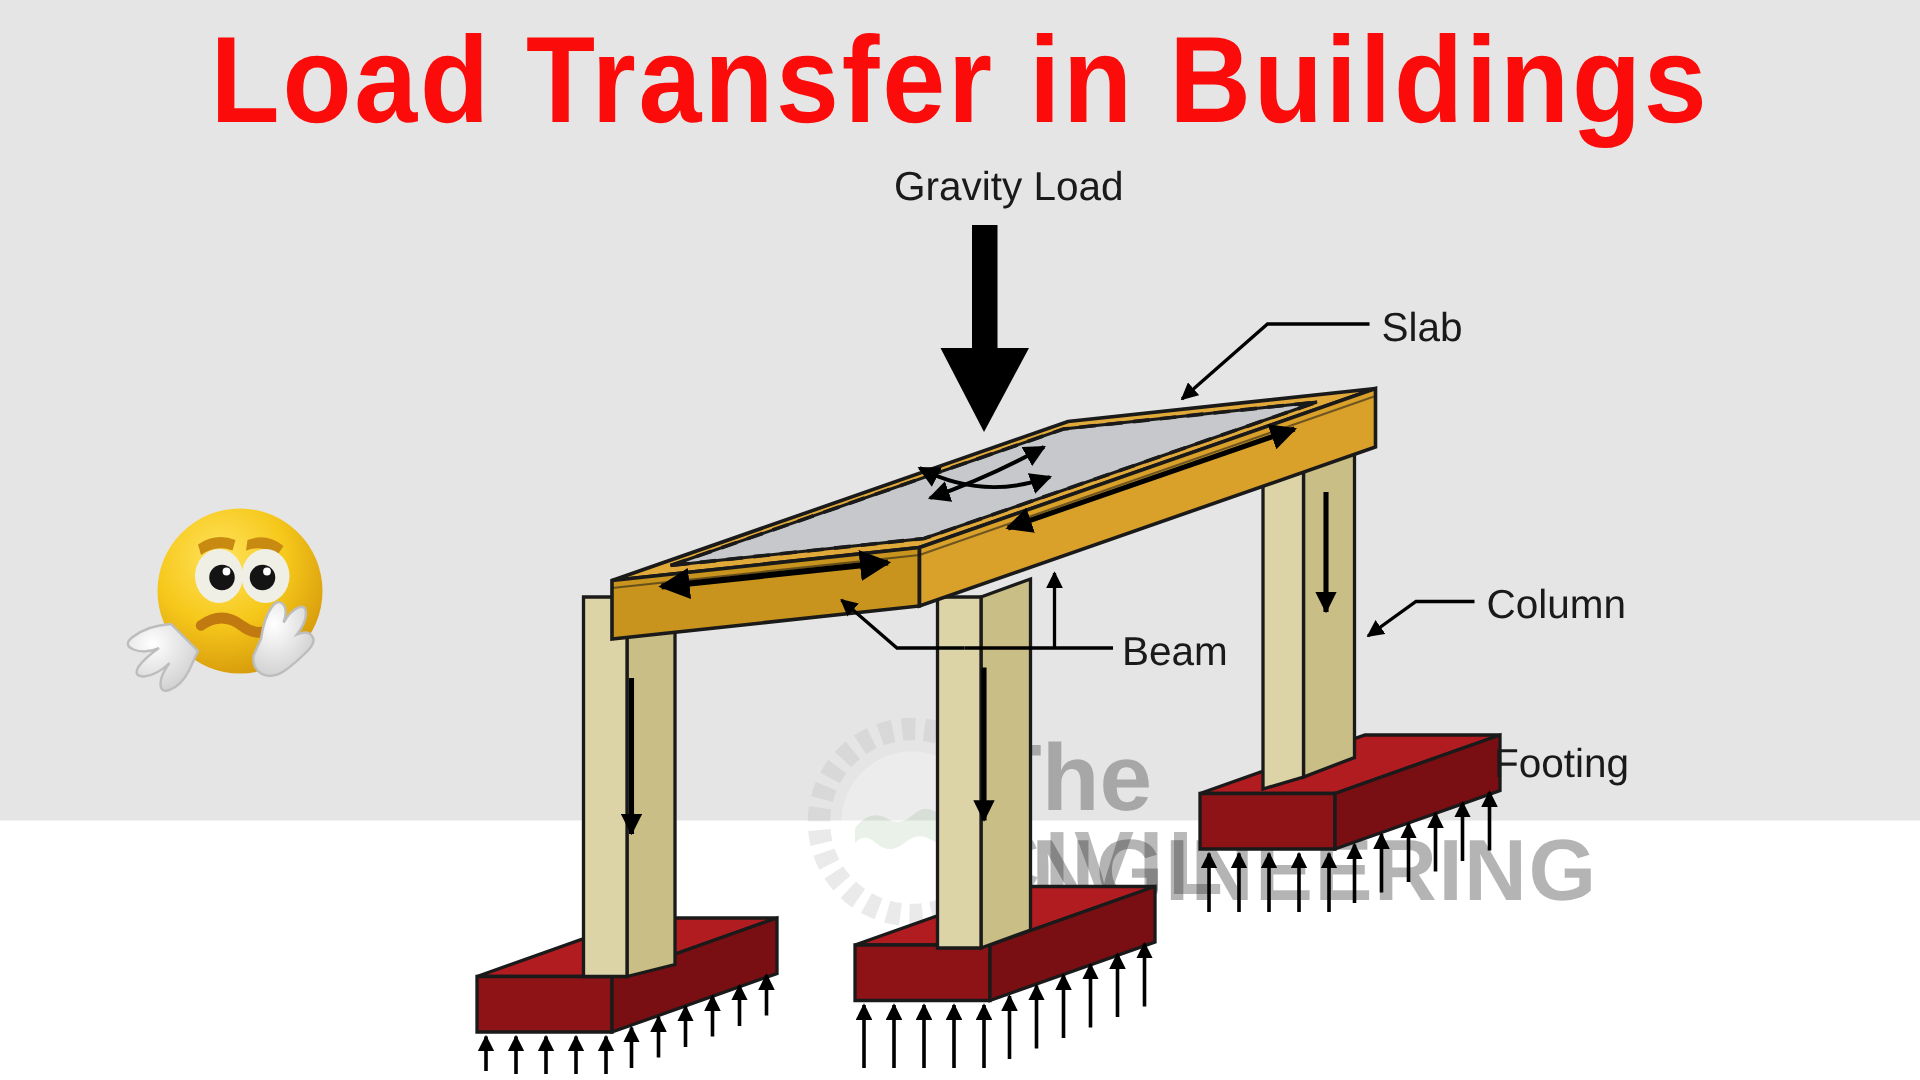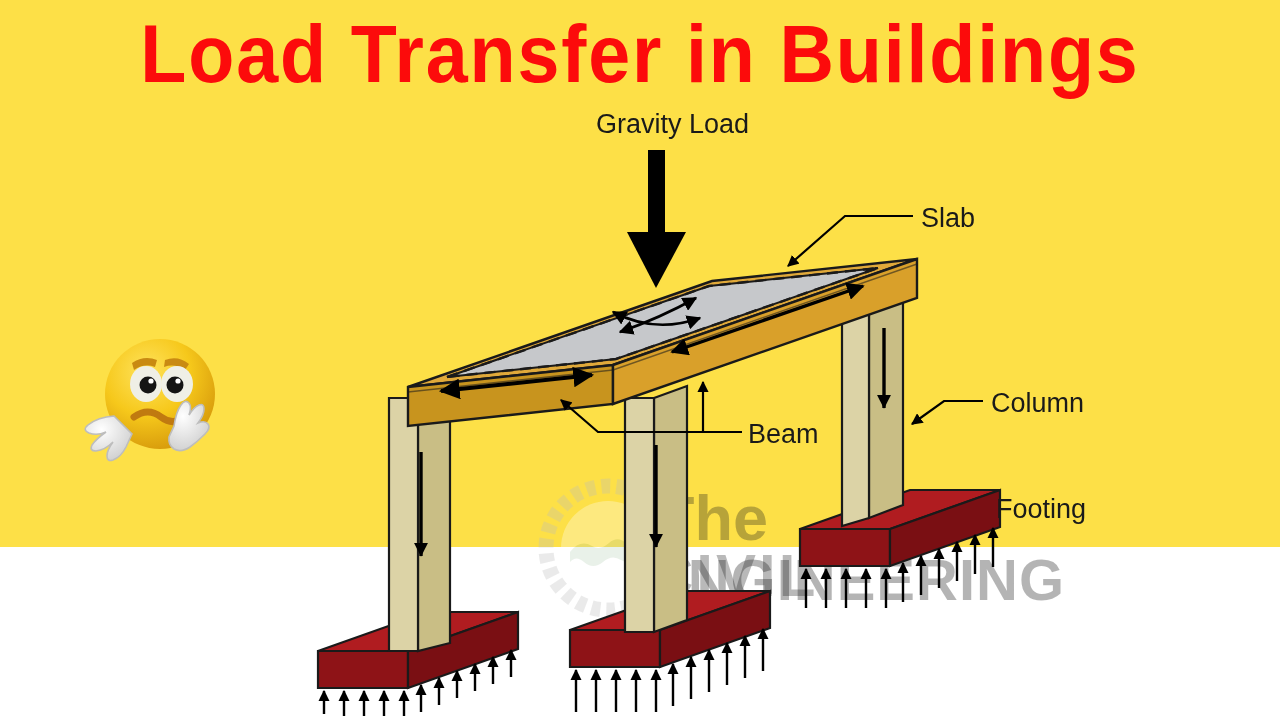--- a/index.html
+++ b/index.html
@@ -13,21 +13,21 @@
     height: 720px;
     position: relative;
     overflow: hidden;
     font-family: "Liberation Sans", sans-serif;
   }
   #stage {
     position: absolute;
     left: 0; top: 0;
     width: 1280px;
     height: 547px;
-    background: #fde047;
+    background: #e5e5e5;
   }
   #title {
     position: absolute;
     left: 0;
     top: 8px;
     width: 1280px;
     text-align: center;
     color: #FC0B0B;
     font-family: "Liberation Sans Narrow", "Liberation Sans", sans-serif;
     font-weight: bold;

